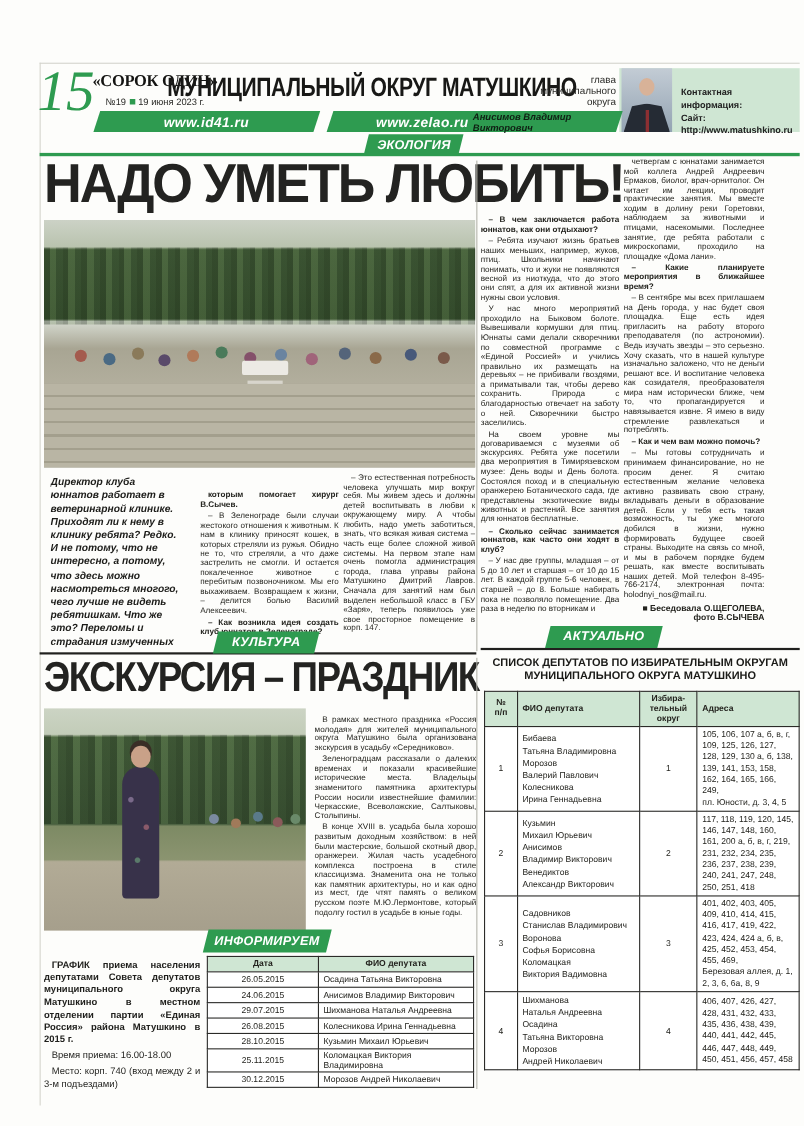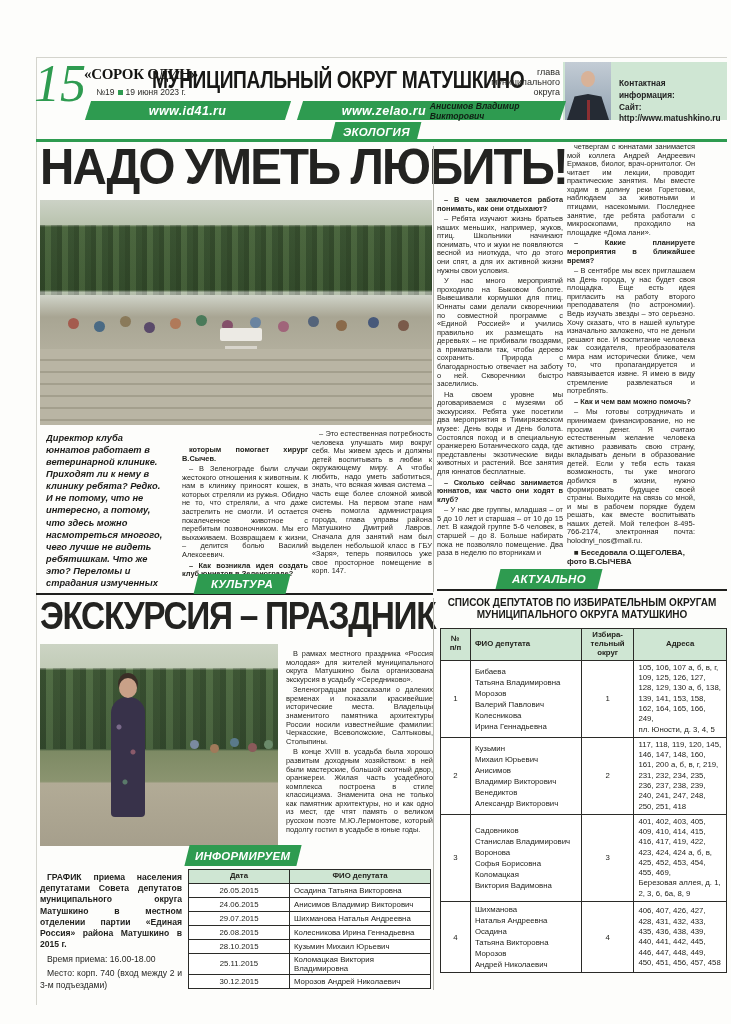--- a/index.html
+++ b/index.html
@@ -46,21 +46,21 @@
   .headline1{left:40px;top:142px;font-size:50px;line-height:1;font-weight:bold;color:#232321;
              letter-spacing:-2px;white-space:nowrap;transform:scaleX(.95);transform-origin:left top;}
   .headline2{left:40px;top:597px;font-size:38px;line-height:1;font-weight:bold;color:#232321;
              letter-spacing:-1.5px;white-space:nowrap;transform:scaleX(.88);transform-origin:left top;}
 
   
   .bodycol{position:absolute;font-size:7.4px;line-height:1.16;text-align:justify;overflow:hidden;color:#24241f;}
   .bodycol p{margin:0 0 2px;text-indent:7px;}
   .bodycol p.q{font-weight:bold;}
   .leadcol{position:absolute;font-weight:bold;font-size:9.3px;line-height:1.3;color:#1c1c19;overflow:hidden;font-style:italic;}
-  .byline{margin-top:10px;font-weight:bold;text-indent:0;white-space:pre-line;font-size:7.8px;}
+  .byline{margin-top:10px;text-align:right;font-weight:bold;text-indent:0;white-space:pre-line;font-size:7.8px;}
   .prewrap{white-space:pre-line;}
 
   
   .photo{position:absolute;overflow:hidden;}
   .photo-eco{left:40px;top:200px;width:392px;height:225px;
     background:linear-gradient(180deg,#ccd2c6 0%,#b9c3ae 11%,#47613d 12%,#3c5533 40%,#70806248 41%,#a8a593 52%,#b6b2a1 72%,#96947f 100%);}
   .trees{position:absolute;left:0;top:11%;width:100%;height:31%;
     background:repeating-linear-gradient(90deg,rgba(20,35,15,.35) 0 5px,rgba(90,120,70,.25) 5px 11px,rgba(30,50,25,.3) 11px 17px);}
   .stage{position:absolute;left:0;bottom:0;width:100%;height:34%;
     background:repeating-linear-gradient(180deg,#b9b5a4 0 10px,#a39f8d 10px 12px);}
@@ -156,21 +156,21 @@
   <p class="q">которым помогает хирург В.Сычев.</p>
       <p>– В Зеленограде были случаи жестокого отношения к животным. К нам в клинику приносят кошек, в которых стреляли из ружья. Обидно не то, что стреляли, а что даже застрелить не смогли. И остается покалеченное животное с перебитым позвоночником. Мы его выхаживаем. Возвращаем к жизни, – делится болью Василий Алексеевич.</p>
       <p class="q">– Как возникла идея создать клуб юннатов в Зеленограде?</p>
     </div>
   <div class="bodycol" style="left:312px;top:430px;width:120px;height:162px;">
 
   <p>– Это естественная потребность человека улучшать мир вокруг себя. Мы живем здесь и должны детей воспитывать в любви к окружающему миру. А чтобы любить, надо уметь заботиться, знать, что всякая живая система – часть еще более сложной живой системы. На первом этапе нам очень помогла администрация города, глава управы района Матушкино Дмитрий Лавров. Сначала для занятий нам был выделен небольшой класс в ГБУ «Заря», теперь появилось уже свое просторное помещение в корп. 147.</p>
     </div>
   <div class="bodycol" style="left:437px;top:196px;width:126px;height:398px;">
 
-  <p class="q">– В чем заключается работа понимать, как они отдыхают?</p>
+  <p class="q">– В чем заключается работа юннатов, как они отдыхают?</p>
       <p>– Ребята изучают жизнь братьев наших меньших, например, жуков, птиц. Школьники начинают понимать, что и жуки не появляются весной из ниоткуда, что до этого они спят, а для их активной жизни нужны свои условия.</p>
       <p>У нас много мероприятий проходило на Быковом болоте. Вывешивали кормушки для птиц. Юннаты сами делали скворечники по совместной программе с «Единой Россией» и учились правильно их размещать на деревьях – не прибивали гвоздями, а приматывали так, чтобы дерево сохранить. Природа с благодарностью отвечает на заботу о ней. Скворечники быстро заселились.</p>
       <p>На своем уровне мы договариваемся с музеями об экскурсиях. Ребята уже посетили два мероприятия в Тимирязевском музее: День воды и День болота. Состоялся поход и в специальную оранжерею Ботанического сада, где представлены экзотические виды животных и растений. Все занятия для юннатов бесплатные.</p>
       <p class="q">– Сколько сейчас занимается юннатов, как часто они ходят в клуб?</p>
       <p>– У нас две группы, младшая – от 5 до 10 лет и старшая – от 10 до 15 лет. В каждой группе 5-6 человек, в старшей – до 8. Больше набирать пока не позволяло помещение. Два раза в неделю по вторникам и</p>
     </div>
   <div class="bodycol" style="left:567px;top:143px;width:128px;height:452px;">
     <div>
 
     <p>четвергам с юннатами занимается мой коллега Андрей Андреевич Ермаков, биолог, врач-орнитолог. Он читает им лекции, проводит практические занятия. Мы вместе ходим в долину реки Горетовки, наблюдаем за животными и птицами, насекомыми. Последнее занятие, где ребята работали с микроскопами, проходило на площадке «Дома лани».</p>
@@ -269,21 +269,21 @@
   </div>
   <table class="ntable" style="left:440px;top:628px;width:287px;">
     <thead>
       <tr>
         <th class="prewrap" style="width:24px;">№
 п/п</th>
         <th style="width:114px;text-align:left;">ФИО депутата</th>
         <th class="prewrap" style="width:46px;margin-left:16px;">Избира-
 тельный
 округ</th>
-        <th style="width:95px;text-align:center;">Адреса</th>
+        <th style="width:95px;text-align:left;">Адреса</th>
       </tr>
     </thead>
     <tbody>
 
         <tr>
           <td class="td-c">1</td>
           <td class="names prewrap">Бибаева
 Татьяна Владимировна
 Морозов
 Валерий Павлович

